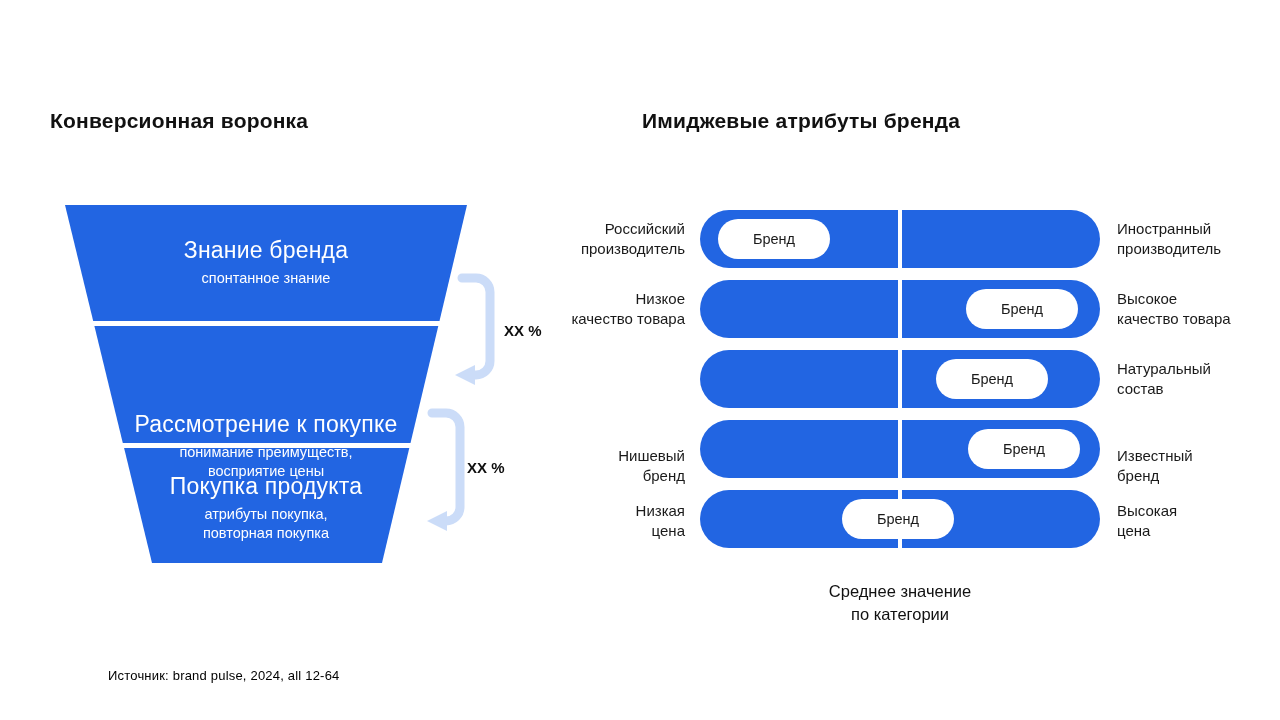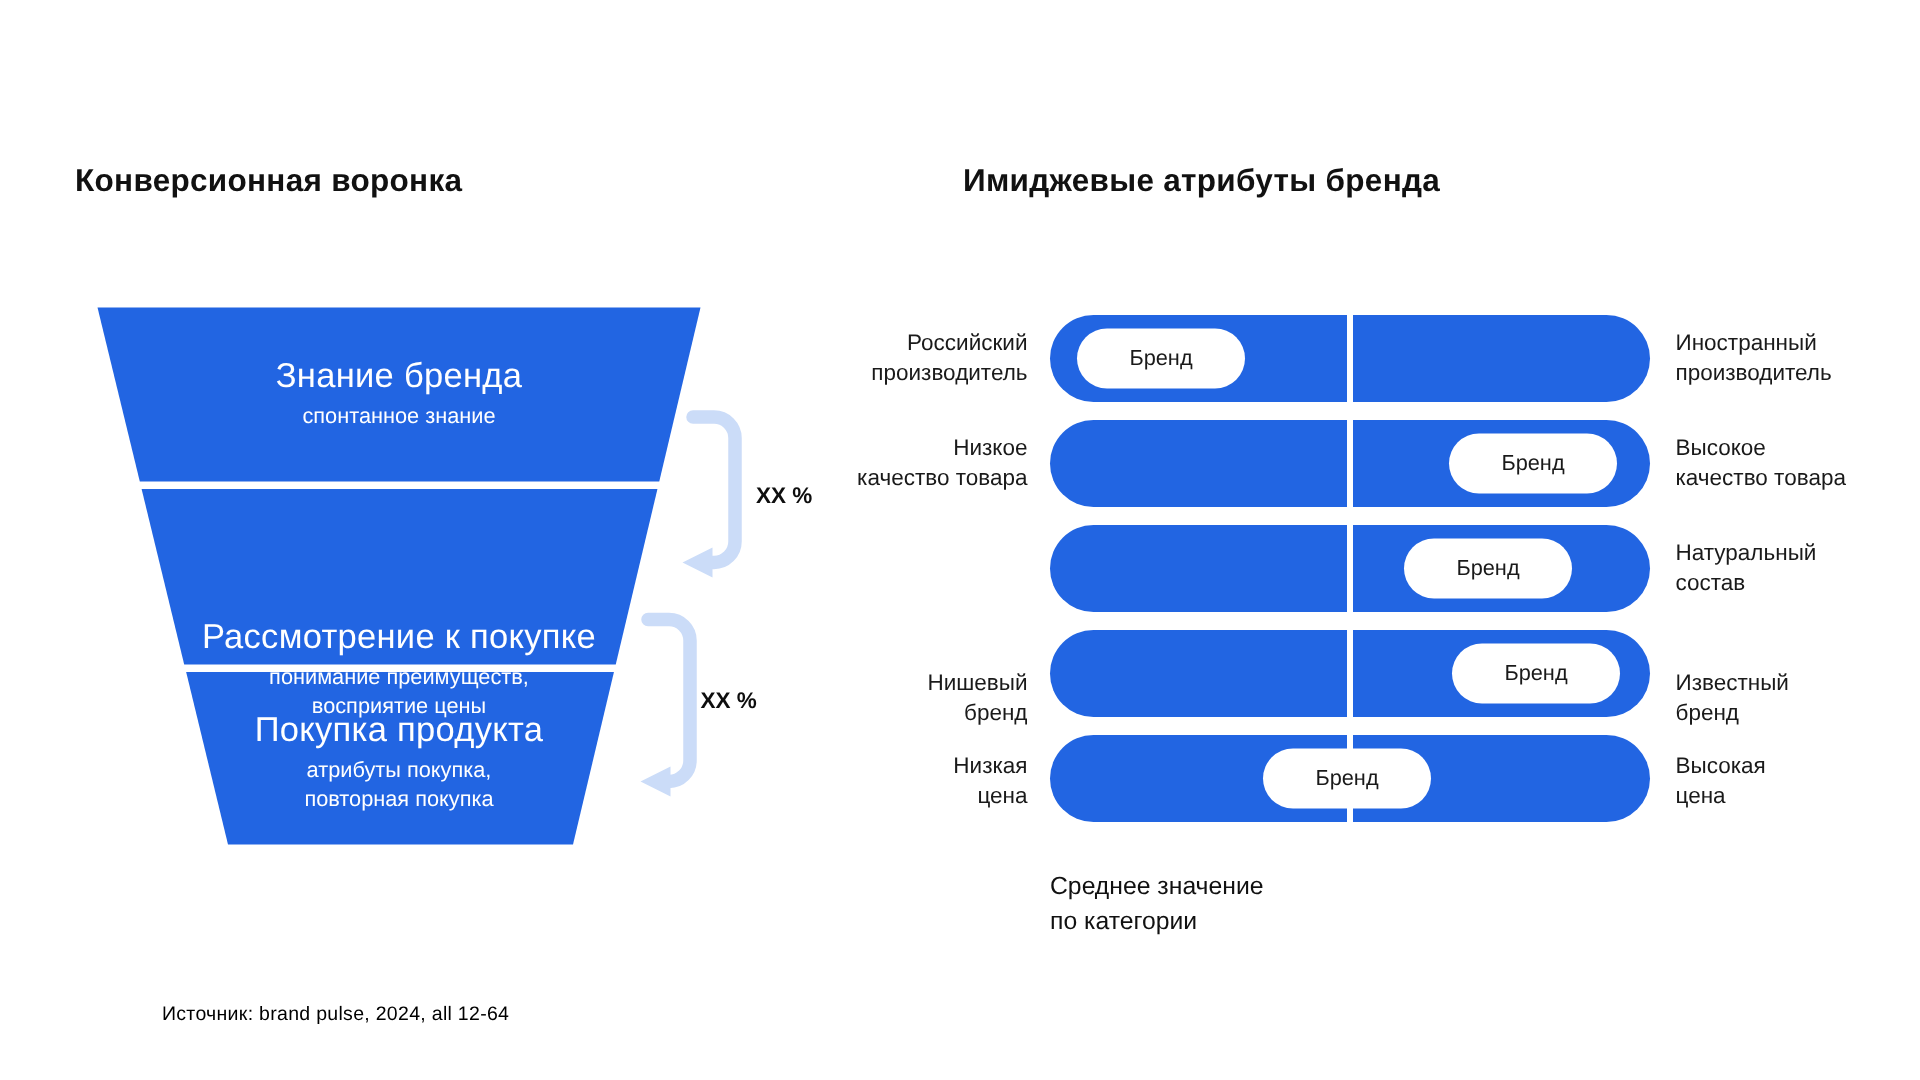--- a/index.html
+++ b/index.html
@@ -110,20 +110,21 @@
   .lbl-r1 { top: 289px; }
   .lbl-r2 { top: 359px; }
   .lbl-r3 { top: 446px; }
   .lbl-r4 { top: 501px; }
 
   
   #attrs-caption {
     left: 700px;
     top: 580px;
     width: 400px;
+    text-align: center;
     font-size: 16.5px;
     line-height: 23px;
     color: #111111;
   }
 
   
   #footer-source {
     left: 63px;
     top: 668px;
     font-size: 13px;

